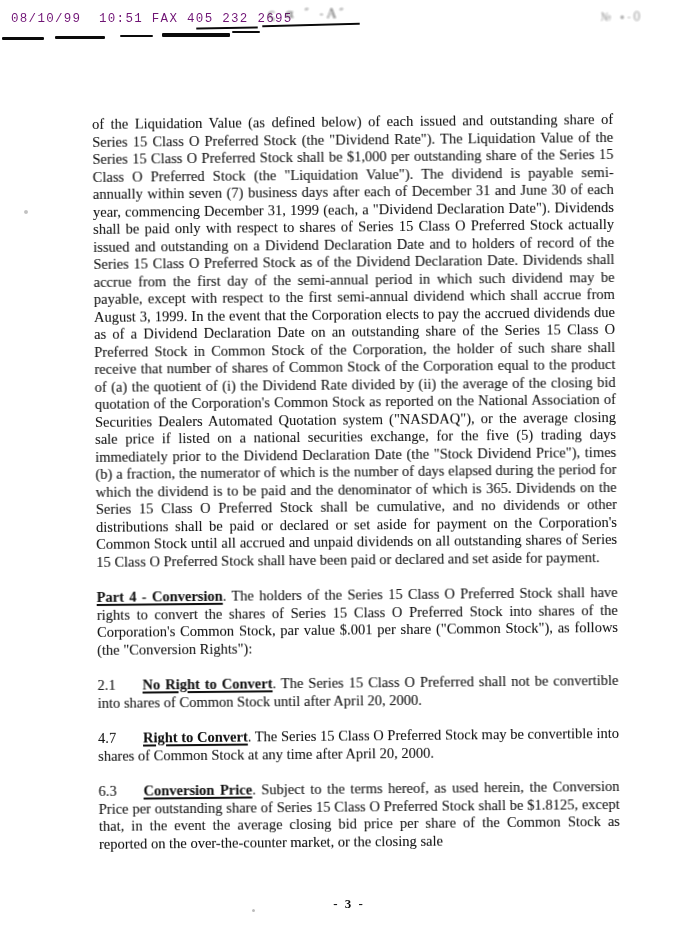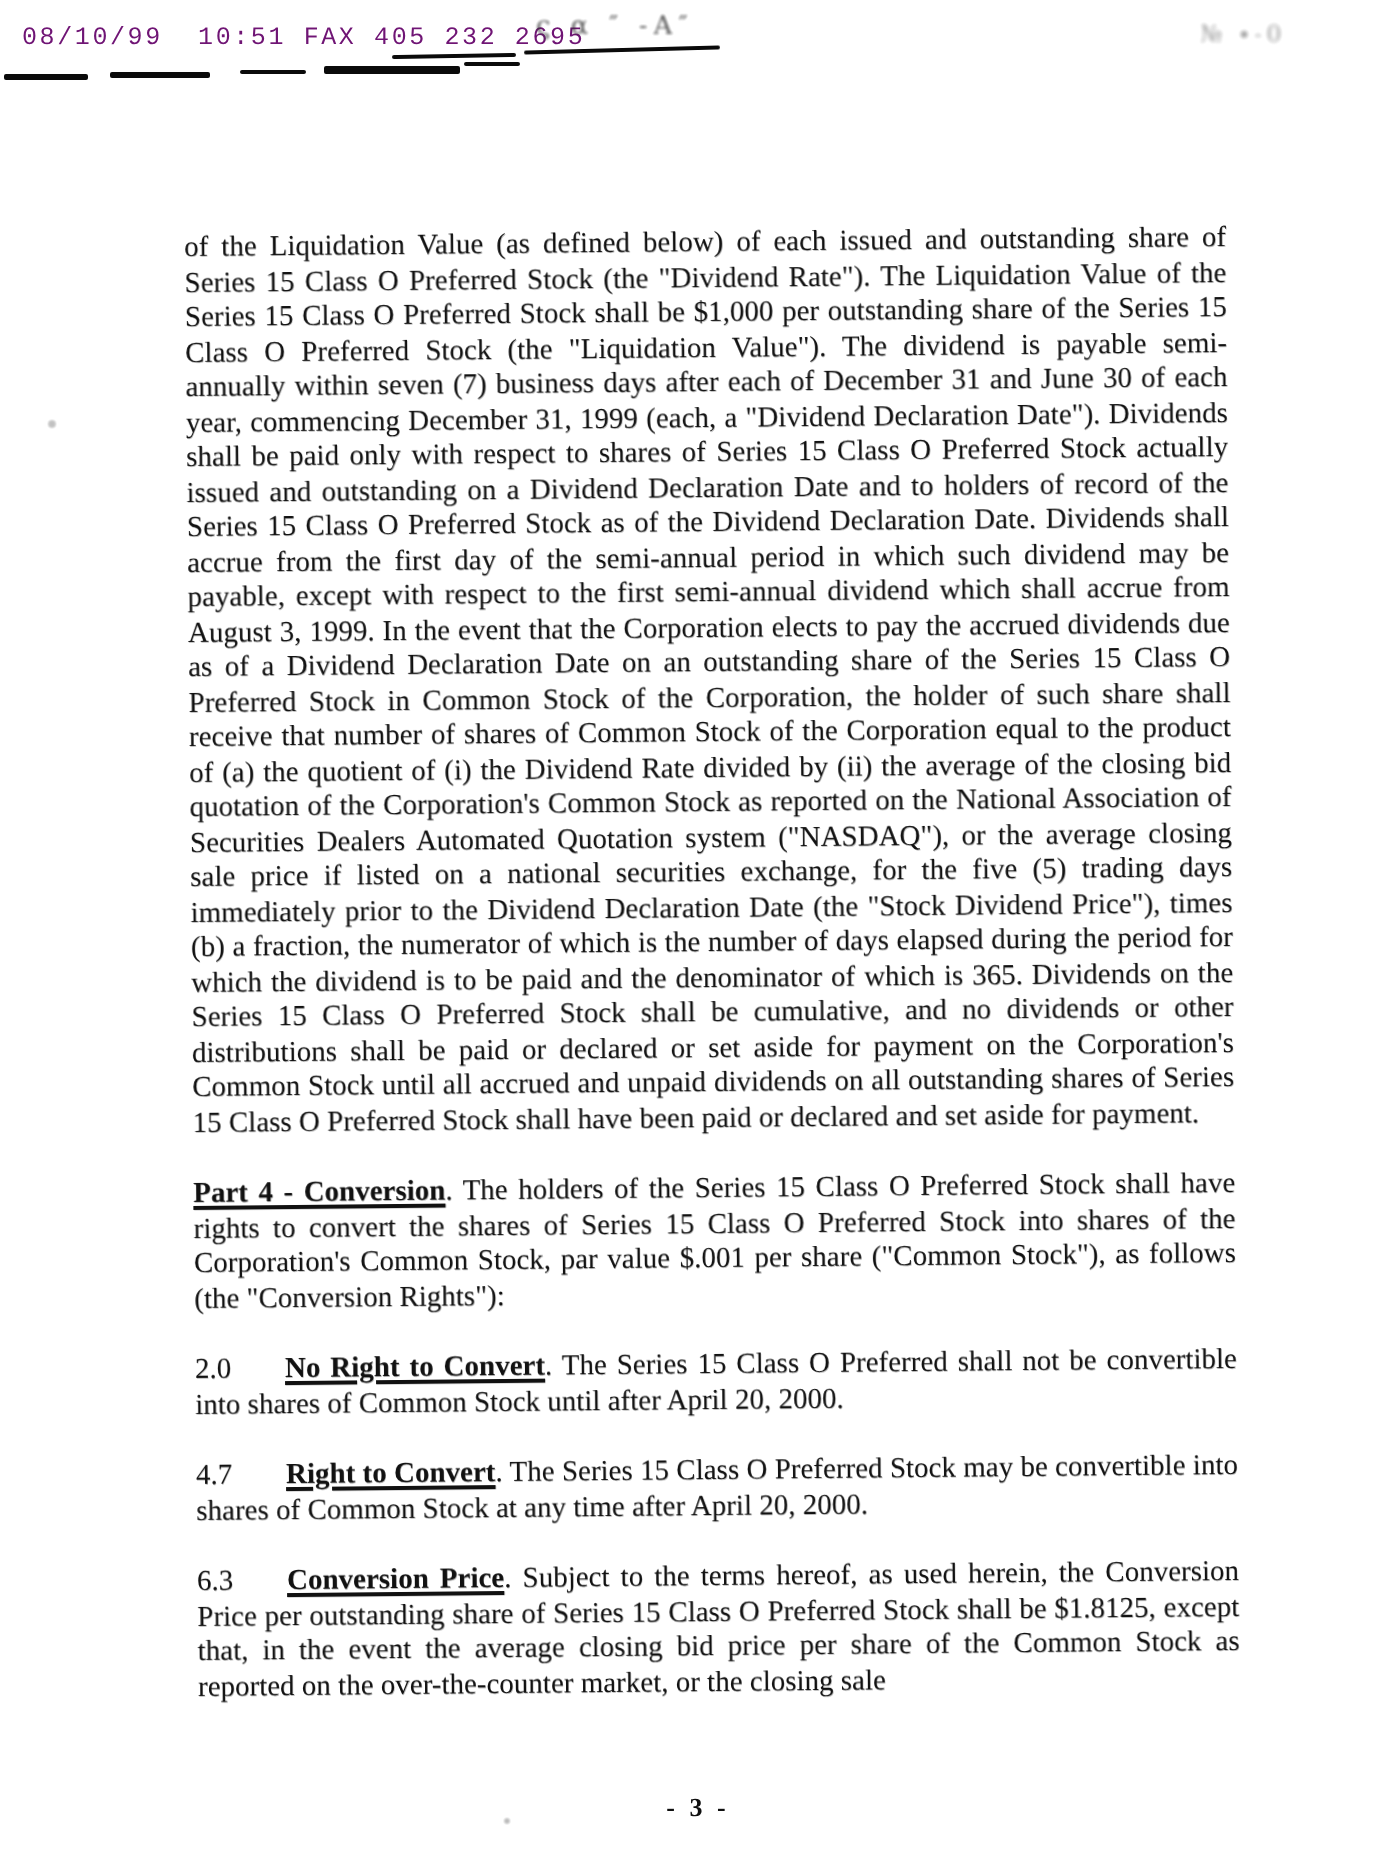--- a/index.html
+++ b/index.html
@@ -114,21 +114,21 @@
 
   <div class="speck" style="left:24px; top:210px; width:4px; height:4px; opacity:.55;"></div>
   <div class="speck" style="left:252px;top:909px; width:3px; height:3px; opacity:.6;"></div>
 
   <div class="body-text">
 
     <p class="para">of the Liquidation Value (as defined below) of each issued and outstanding share of Series 15 Class O Preferred Stock (the "Dividend Rate").  The Liquidation Value of the Series 15 Class O Preferred Stock shall be $1,000 per outstanding share of the Series 15 Class O Preferred Stock (the "Liquidation Value").  The dividend is payable semi-annually within seven (7) business days after each of December 31 and June 30 of each year, commencing December 31, 1999 (each, a "Dividend Declaration Date").  Dividends shall be paid only with respect to shares of Series 15 Class O Preferred Stock actually issued and outstanding on a Dividend Declaration Date and to holders of record of the Series 15 Class O Preferred Stock as of the Dividend Declaration Date.  Dividends shall accrue from the first day of the semi-annual period in which such dividend may be payable, except with respect to the first semi-annual dividend which shall accrue from August 3, 1999.  In the event that the Corporation elects to pay the accrued dividends due as of a Dividend Declaration Date on an outstanding share of the Series 15 Class O Preferred Stock in Common Stock of the Corporation, the holder of such share shall receive that number of shares of Common Stock of the Corporation equal to the product of (a) the quotient of (i) the Dividend Rate divided by (ii) the average of the closing bid quotation of the Corporation's Common Stock as reported on the National Association of Securities Dealers Automated Quotation system ("NASDAQ"), or the average closing sale price if listed on a national securities exchange, for the five (5) trading days immediately prior to the Dividend Declaration Date (the "Stock Dividend Price"), times (b) a fraction, the numerator of which is the number of days elapsed during the period for which the dividend is to be paid and the denominator of which is 365.  Dividends on the Series 15 Class O Preferred Stock shall be cumulative, and no dividends or other distributions shall be paid or declared or set aside for payment on the Corporation's Common Stock until all accrued and unpaid dividends on all outstanding shares of Series 15 Class O Preferred Stock shall have been paid or declared and set aside for payment.</p>
 
     <p class="para"><span class="h">Part 4 - Conversion</span><span>.  The holders of the Series 15 Class O Preferred Stock shall have rights to convert the shares of Series 15 Class O Preferred Stock into shares of the Corporation's Common Stock, par value $.001 per share ("Common Stock"), as follows (the "Conversion Rights"):</span></p>
 
-    <p class="para"><span class="num">2.0</span><span class="h">No Right to Convert</span><span>.  The Series 15 Class O Preferred shall not be convertible into shares of Common Stock until after April 20, 2000.</span></p>
+    <p class="para"><span class="num">2.1</span><span class="h">No Right to Convert</span><span>.  The Series 15 Class O Preferred shall not be convertible into shares of Common Stock until after April 20, 2000.</span></p>
 
     <p class="para"><span class="num">4.7</span><span class="h">Right to Convert</span><span>.  The Series 15 Class O Preferred Stock may be convertible into shares of Common Stock at any time after April 20, 2000.</span></p>
 
     <p class="para"><span class="num">6.3</span><span class="h">Conversion Price</span><span>.  Subject to the terms hereof, as used herein, the Conversion Price per outstanding share of Series 15 Class O Preferred Stock shall be $1.8125, except that, in the event the average closing bid price per share of the Common Stock as reported on the over-the-counter market, or the closing sale</span></p>
 
   </div>
 
   <div class="page-number">- 3 -</div>
 
 </div>

